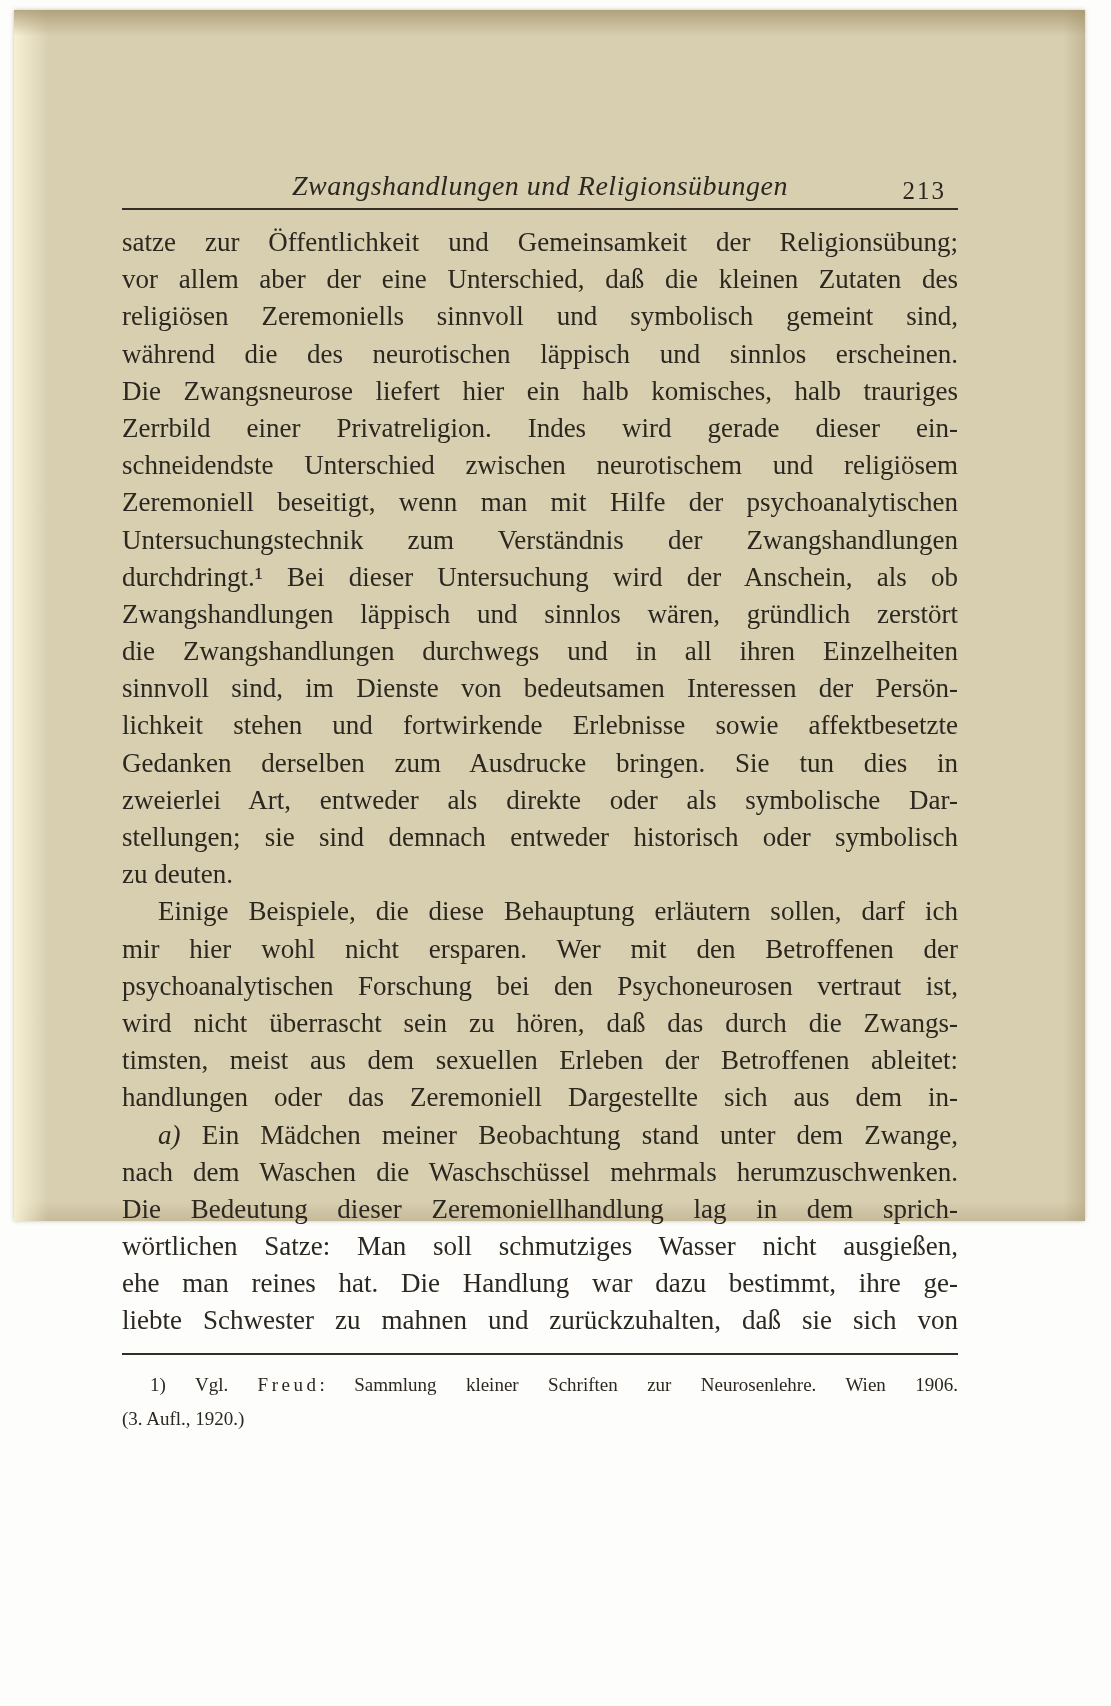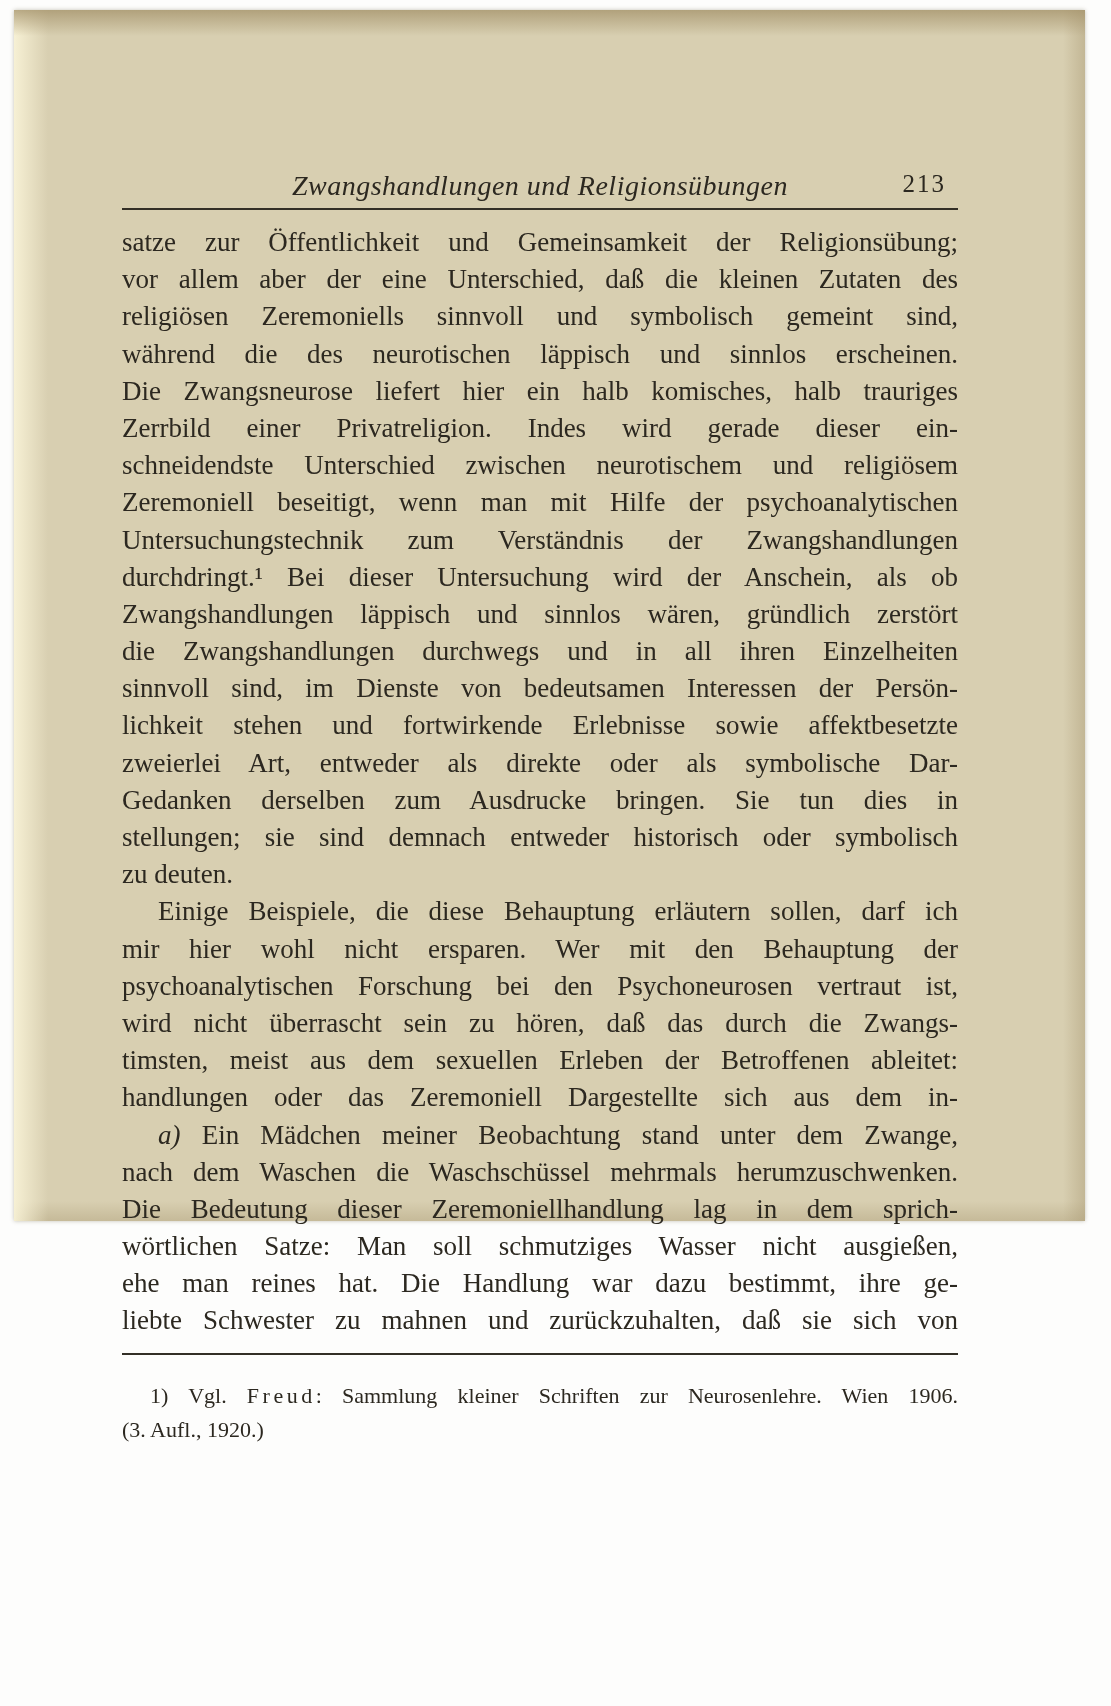--- a/index.html
+++ b/index.html
@@ -42,21 +42,21 @@
     left: 0; right: 0;
     text-align: center;
     font-style: italic;
     font-size: 28px;
     letter-spacing: 0.5px;
     white-space: nowrap;
   }
   .pagenum {
     position: absolute;
     right: 12px;
-    top: 0;
+    top: 7px;
     font-size: 25px;
     letter-spacing: 2px;
   }
   .rule {
     margin-top: 4px;
     height: 0;
     border-bottom: 2px solid #332f26;
   }
   .bodytext {
     margin-top: 14px;
@@ -76,22 +76,22 @@
     padding-left: 36px;
   }
   .line .i { font-style: italic; }
   .line .sp { letter-spacing: 3.5px; }
   .foot-rule {
     margin-top: 13px;
     height: 0;
     border-bottom: 2px solid #332f26;
   }
   .footnote {
-    margin-top: 24px;
-    font-size: 22px;
+    margin-top: 13px;
+    font-size: 19px;
   }
   .footnote .line {
     height: 34px;
     line-height: 34px;
   }
   .footnote .line.indent {
     padding-left: 28px;
   }
 </style>
 </head>
@@ -115,26 +115,26 @@
         <div class="line"><span>Die Zwangsneurose liefert hier ein halb komisches, halb trauriges</span></div>
         <div class="line"><span>Zerrbild einer Privatreligion. Indes wird gerade dieser ein-</span></div>
         <div class="line"><span>schneidendste Unterschied zwischen neurotischem und religiösem</span></div>
         <div class="line"><span>Zeremoniell beseitigt, wenn man mit Hilfe der psychoanalytischen</span></div>
         <div class="line"><span>Untersuchungstechnik zum Verständnis der Zwangshandlungen</span></div>
         <div class="line"><span>durchdringt.¹ Bei dieser Untersuchung wird der Anschein, als ob</span></div>
         <div class="line"><span>Zwangshandlungen läppisch und sinnlos wären, gründlich zerstört</span></div>
         <div class="line"><span>die Zwangshandlungen durchwegs und in all ihren Einzelheiten</span></div>
         <div class="line"><span>sinnvoll sind, im Dienste von bedeutsamen Interessen der Persön-</span></div>
         <div class="line"><span>lichkeit stehen und fortwirkende Erlebnisse sowie affektbesetzte</span></div>
+        <div class="line"><span>Gedanken derselben zum Ausdrucke bringen. Sie tun dies in</span></div>
         <div class="line"><span>zweierlei Art, entweder als direkte oder als symbolische Dar-</span></div>
-        <div class="line"><span>Gedanken derselben zum Ausdrucke bringen. Sie tun dies in</span></div>
         <div class="line"><span>stellungen; sie sind demnach entweder historisch oder symbolisch</span></div>
         <div class="line endpara"><span>zu deuten.</span></div>
         <div class="line indent"><span>Einige Beispiele, die diese Behauptung erläutern sollen, darf ich</span></div>
-        <div class="line"><span>mir hier wohl nicht ersparen. Wer mit den Behauptung der</span></div>
+        <div class="line"><span>mir hier wohl nicht ersparen. Wer mit den Betroffenen der</span></div>
         <div class="line"><span>psychoanalytischen Forschung bei den Psychoneurosen vertraut ist,</span></div>
         <div class="line"><span>wird nicht überrascht sein zu hören, daß das durch die Zwangs-</span></div>
         <div class="line"><span>timsten, meist aus dem sexuellen Erleben der Betroffenen ableitet:</span></div>
         <div class="line"><span>handlungen oder das Zeremoniell Dargestellte sich aus dem in-</span></div>
         <div class="line indent"><span class="i">a)</span><span> Ein Mädchen meiner Beobachtung stand unter dem Zwange,</span></div>
         <div class="line"><span>nach dem Waschen die Waschschüssel mehrmals herumzuschwenken.</span></div>
         <div class="line"><span>Die Bedeutung dieser Zeremoniellhandlung lag in dem sprich-</span></div>
         <div class="line"><span>wörtlichen Satze: Man soll schmutziges Wasser nicht ausgießen,</span></div>
         <div class="line"><span>ehe man reines hat. Die Handlung war dazu bestimmt, ihre ge-</span></div>
         <div class="line"><span>liebte Schwester zu mahnen und zurückzuhalten, daß sie sich von</span></div>

